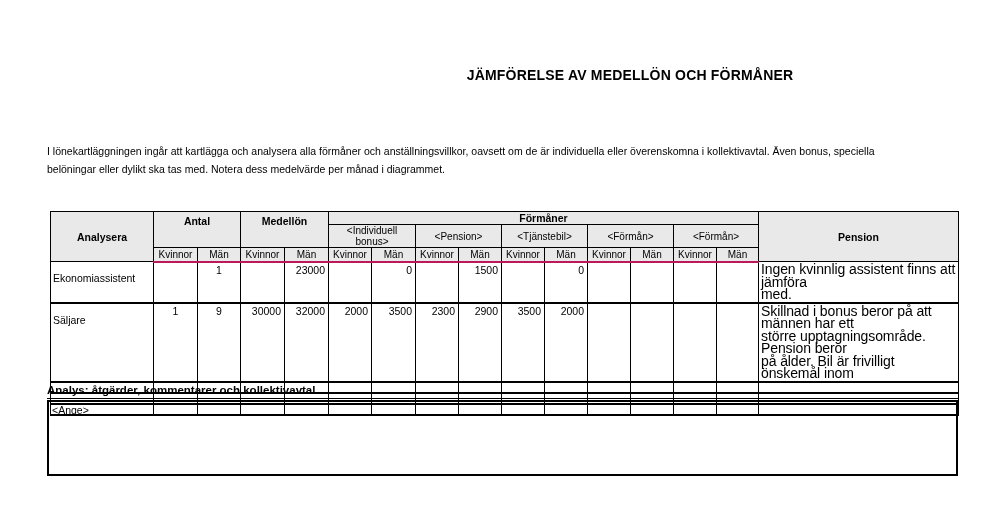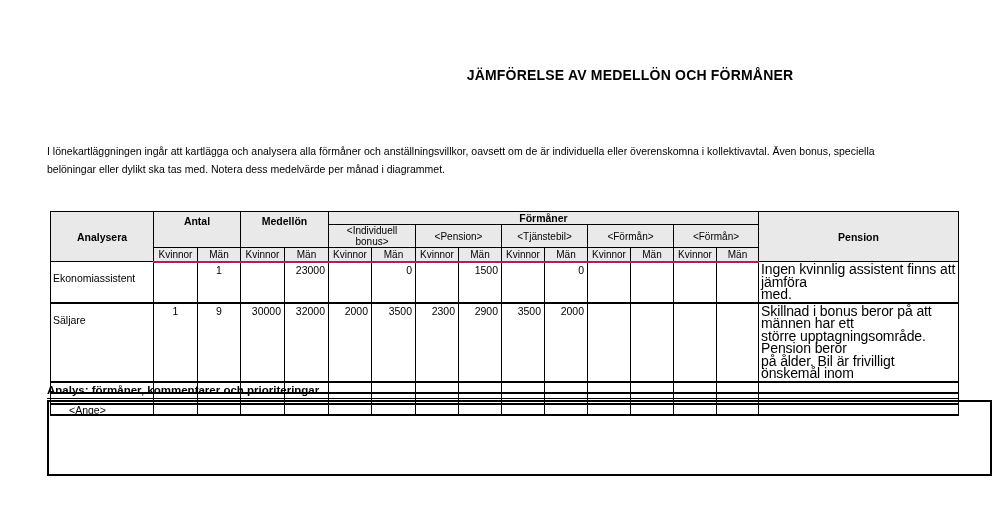--- a/index.html
+++ b/index.html
@@ -28,21 +28,21 @@
   tr.empty{height:11px;}
   tr.empty td{border-bottom-width:2px;}
   .num{text-align:right;padding-right:3px;padding-top:1px;}
   .ctr{text-align:center;padding-top:1px;}
   .name{padding-left:2px;padding-top:10px;margin-top:39px;}
   .analys-cell{font-size:14px;line-height:12.5px;padding:1px 2px;white-space:pre-line;letter-spacing:-.1px;}
 
   .analysis-heading{position:absolute;top:384px;left:47px;width:911px;font-size:11.5px;
     font-weight:bold;border-bottom:1px solid #000;padding-bottom:2px;}
   .analysis-box{position:absolute;top:400px;left:47px;width:901px;height:68px;
-    border:2px solid #000;font-size:10.5px;padding:2px 20px;}
+    border:2px solid #000;font-size:10.5px;padding:2px 3px;}
 </style>
 </head>
 <body>
 
 <div class="page">
 
   <div class="doc-title">JÄMFÖRELSE AV MEDELLÖN OCH FÖRMÅNER</div>
 
   <div class="intro">
     <p>I lönekartläggningen ingår att kartlägga och analysera alla förmåner och anställningsvillkor, oavsett om de är individuella eller överenskomna i kollektivavtal. Även bonus, speciella
@@ -193,18 +193,18 @@
             <td></td>
         <td></td>
             <td></td>
         <td></td>
             <td></td>
       </tr>
     </tbody>
       </table>
   </div>
 
-  <div class="analysis-heading">Analys: förmåner, kommentarer och prioriteringar</div>
+  <div class="analysis-heading">Analys: åtgärder, kommentarer och kollektivavtal</div>
   <div class="analysis-box">
     <span>&lt;Ange&gt;</span>
   </div>
 
 </div>
 
 </body></html>

